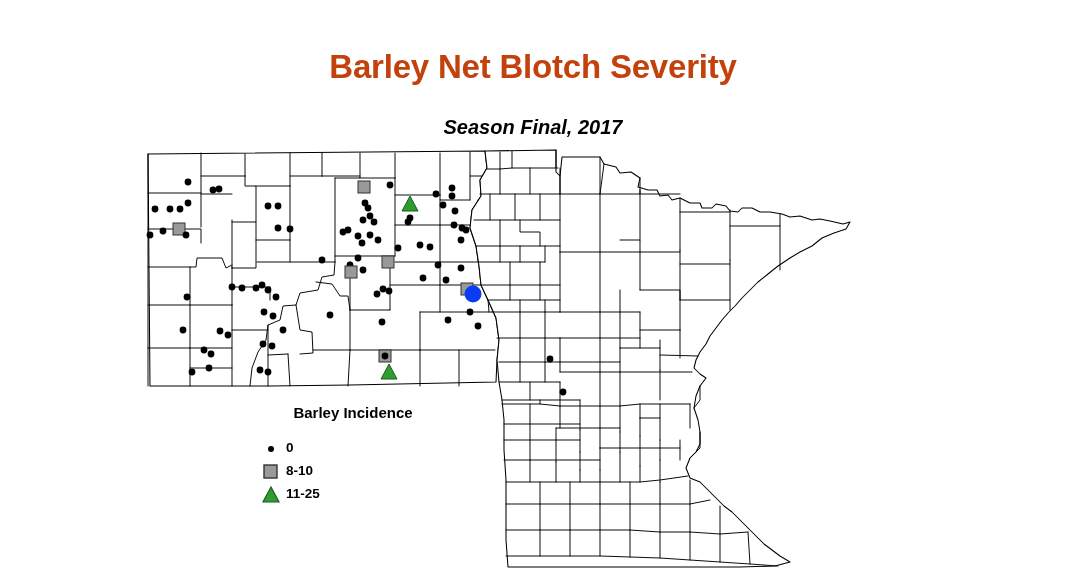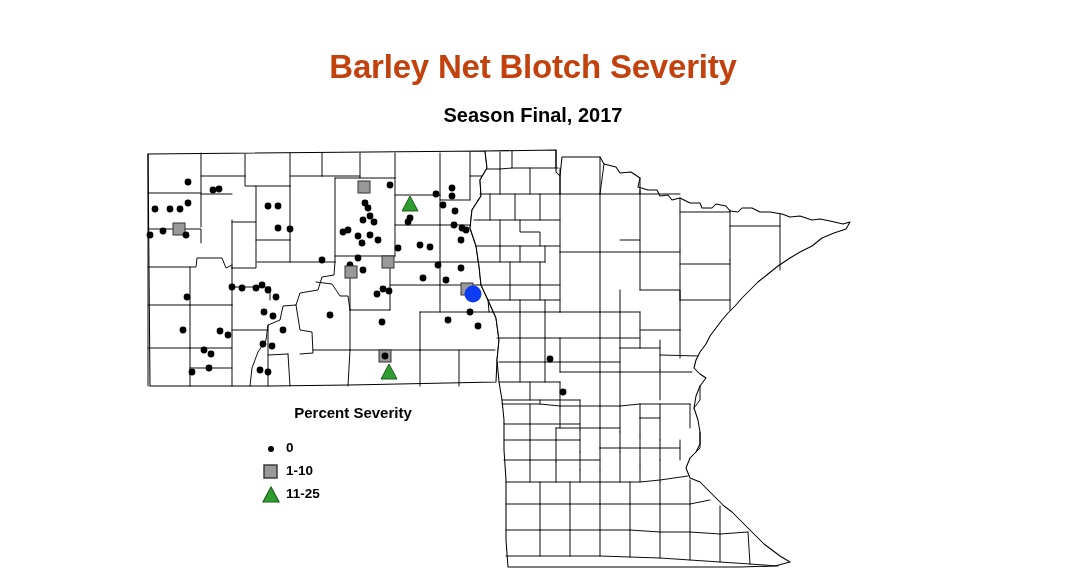--- a/index.html
+++ b/index.html
@@ -22,26 +22,27 @@
     width: 1066px;
     text-align: center;
     font-size: 33px;
     font-weight: bold;
     color: #c2410c;
     letter-spacing: -0.2px;
   }
   #subtitle {
     position: absolute;
     left: 0;
-    top: 104px;
+    top: 116px;
     width: 1066px;
     text-align: center;
     font-size: 20px;
     font-weight: bold;
     color: #000000;
+    font-style: italic;
   }
   #map-area {
     position: absolute;
     left: 0;
     top: 0;
     width: 1066px;
     height: 587px;
   }
   #map-svg { display: block; }
   .state-path {
@@ -444,38 +445,38 @@
           <circle cx="436" cy="194" r="3.4" class="mk-dot"></circle>
           <circle cx="443" cy="205" r="3.4" class="mk-dot"></circle>
           <circle cx="550" cy="359" r="3.4" class="mk-dot"></circle>
           <circle cx="563" cy="392" r="3.4" class="mk-dot"></circle>
         </g>
 
     </svg>
   </div>
 
   <div id="legend">
-    <div id="legend-title">Percent Severity</div>
+    <div id="legend-title">Barley Incidence</div>
 
     <div class="legend-col" id="legend-col-left">
       <div class="legend-row">
         <span class="legend-sym">
           <svg width="22" height="20">
               <circle cx="11" cy="11" r="3" fill="#000000"></circle>
             </svg>
         </span>
         <span class="legend-label">0</span>
       </div>
       <div class="legend-row">
         <span class="legend-sym">
           <svg width="22" height="20">
               <rect x="4" y="4" width="13" height="13" fill="#999999" stroke="#333333" stroke-width="1.4"></rect>
             </svg>
         </span>
-        <span class="legend-label">1-10</span>
+        <span class="legend-label">8-10</span>
       </div>
       <div class="legend-row">
         <span class="legend-sym">
           <svg width="22" height="20">
               <polygon points="11,3 19,18 3,18" fill="#2e9c2e" stroke="#1d5f1d" stroke-width="1.2"></polygon>
             </svg>
         </span>
         <span class="legend-label">11-25</span>
       </div>
     </div>

